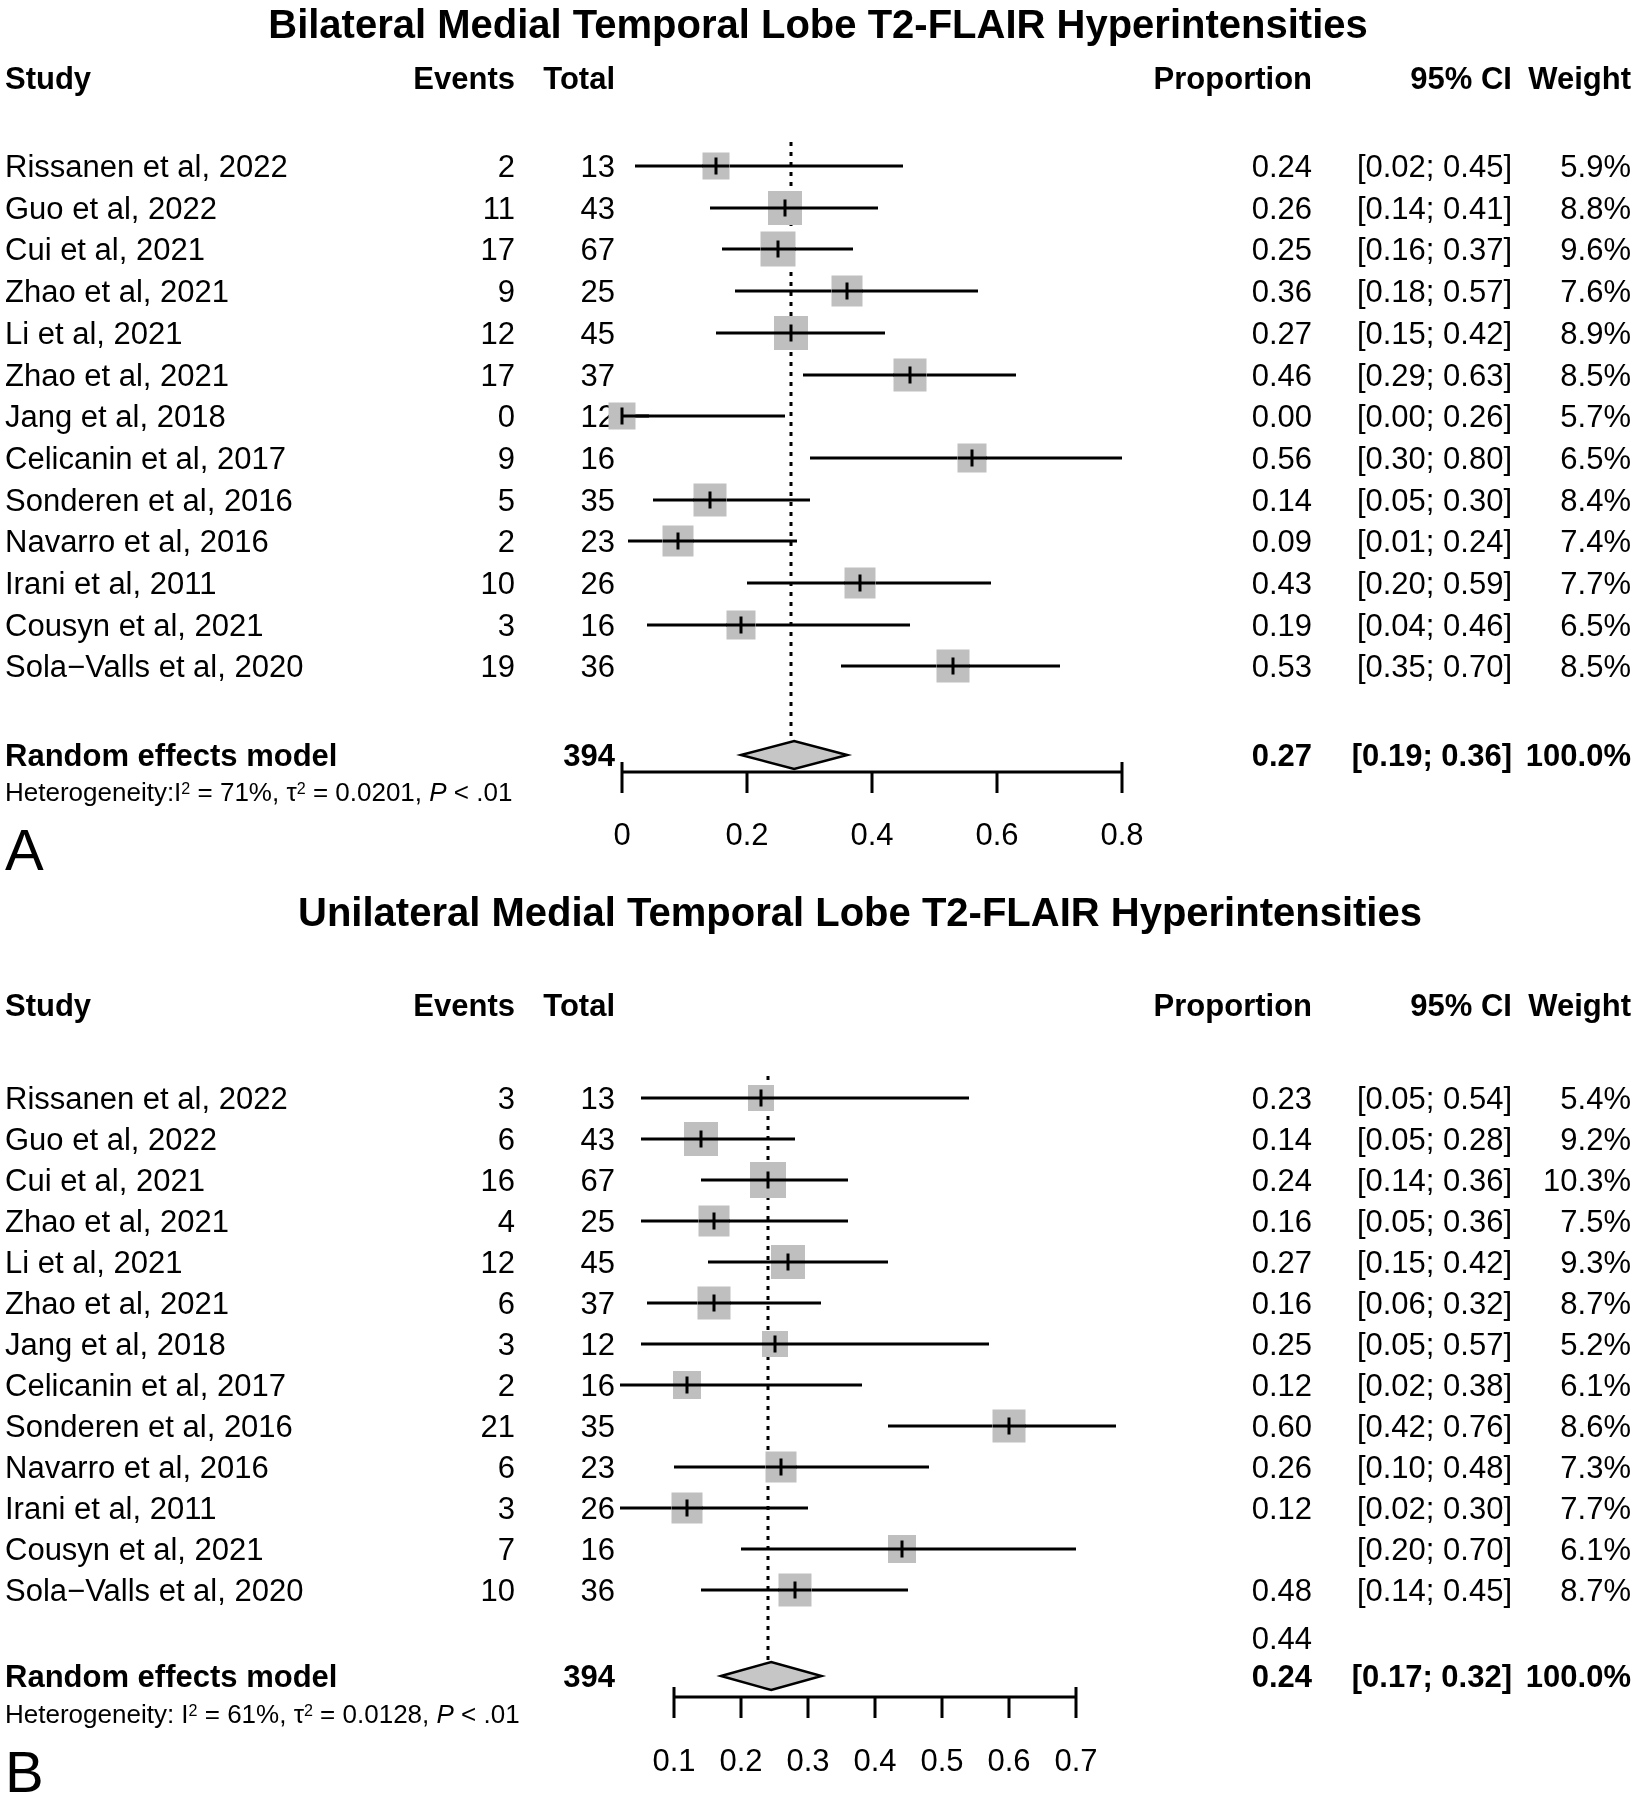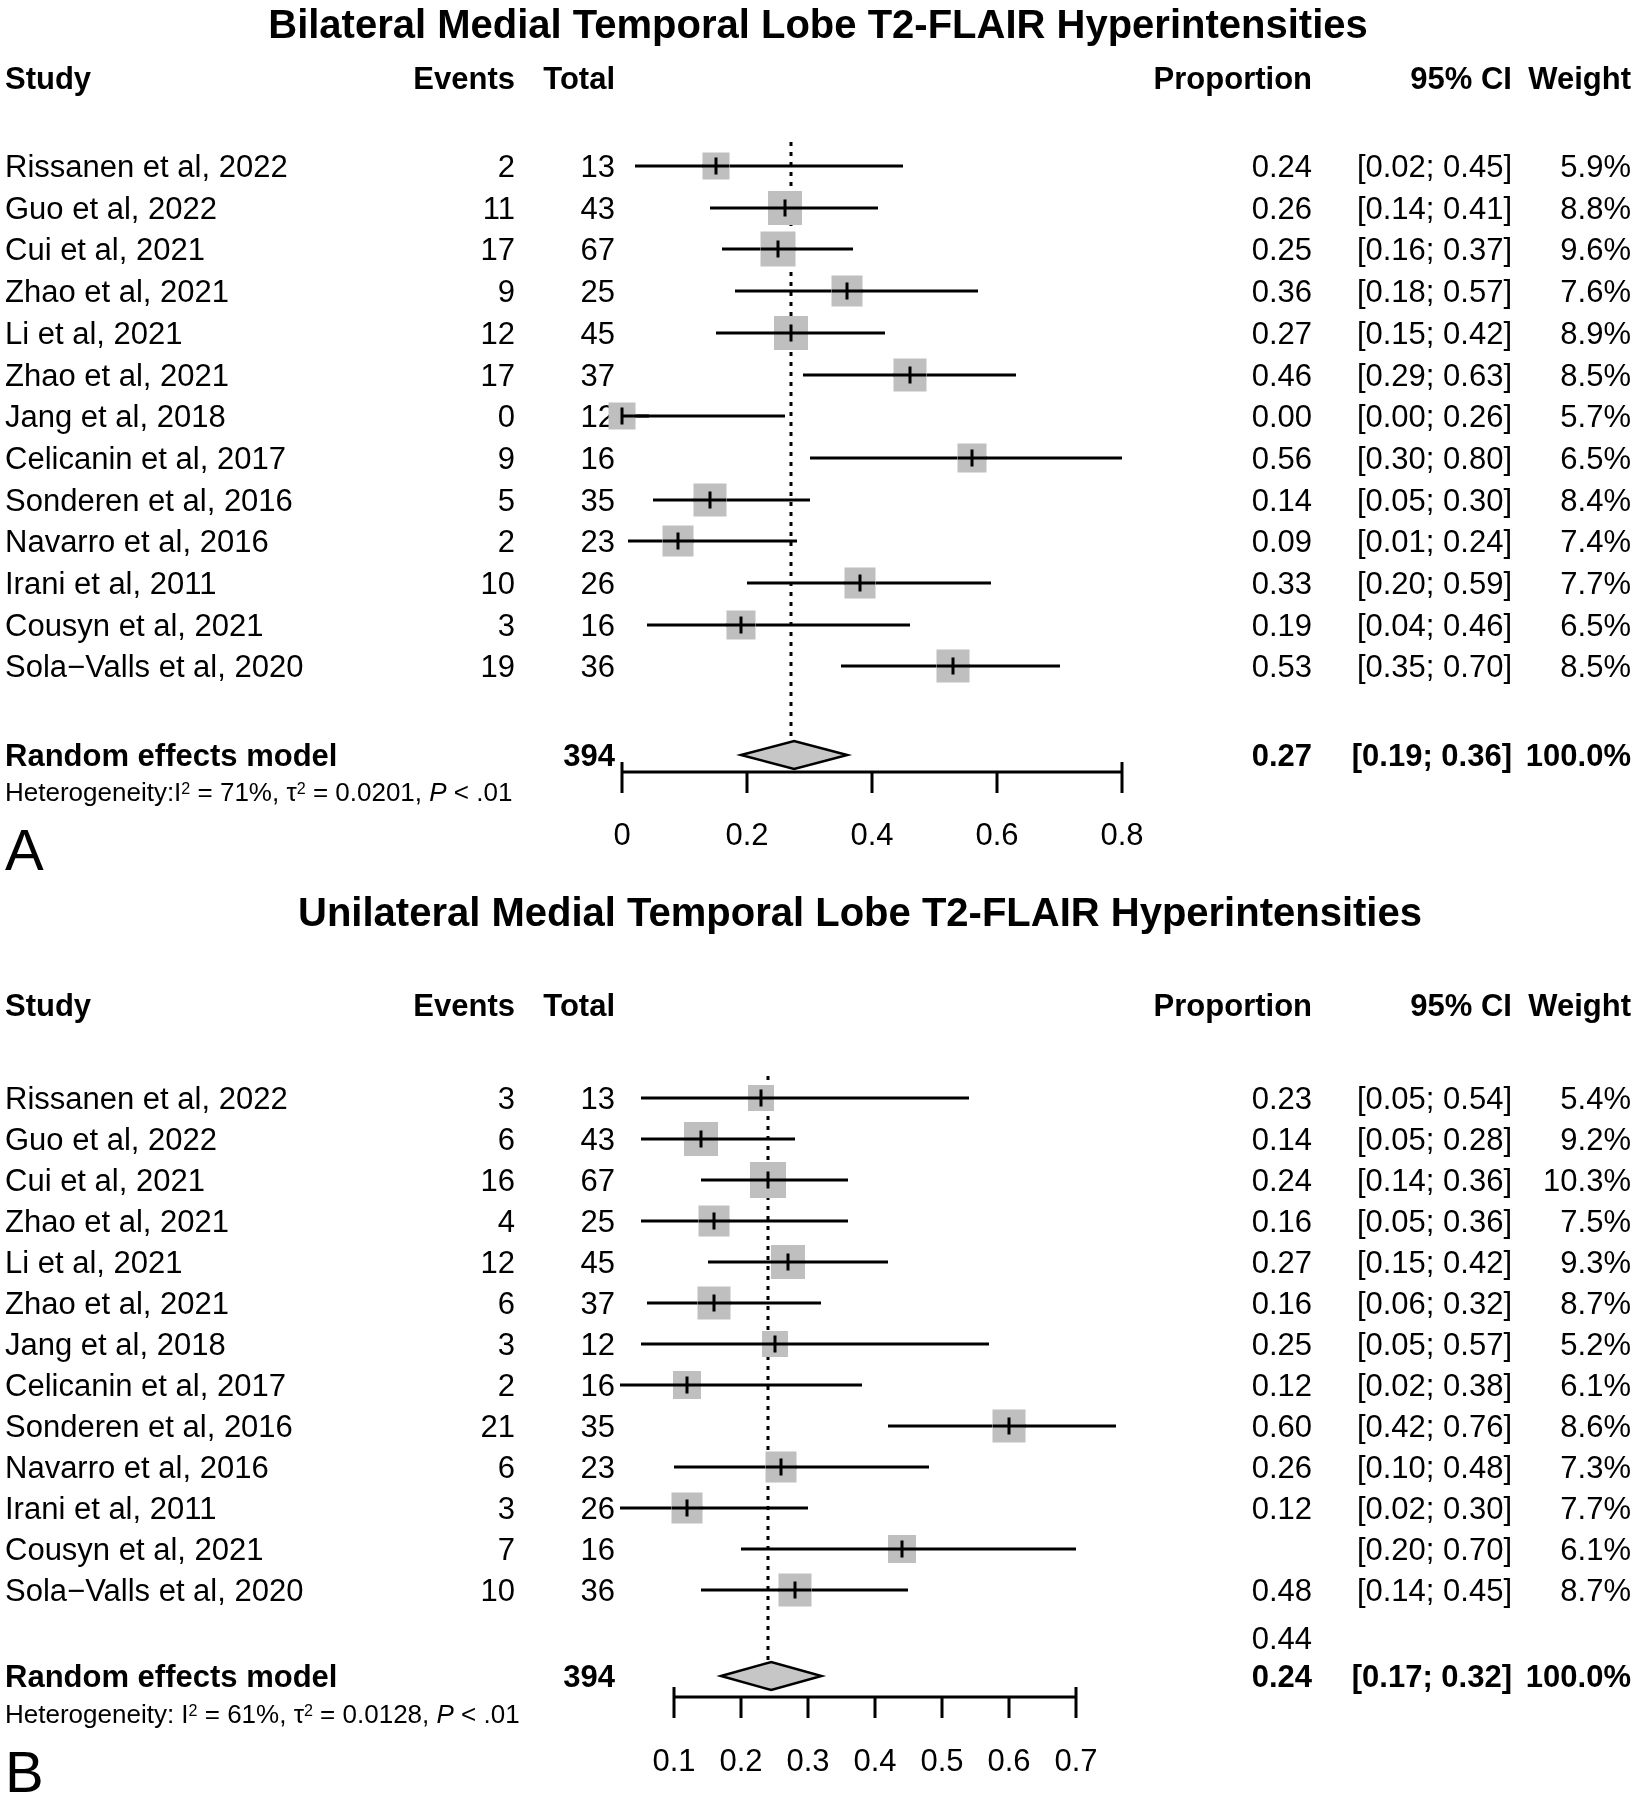--- a/index.html
+++ b/index.html
@@ -160,21 +160,21 @@
         <div class="abs rtxt body-size" style="left: 1631px; top: 541.3px;">7.4%</div>
         <div class="abs hline" style="left: 628.25px; top: 541.3px; width: 168.75px;"></div>
         <div class="abs estbox" style="left: 678.25px; top: 541.3px; width: 31px; height: 31px; background: rgb(191, 191, 191);"></div>
         <div class="abs hline" style="left: 662.75px; top: 541.3px; width: 31px;"></div>
         <div class="abs estmark" style="left: 678.25px; top: 541.3px;"></div>
       </div>
       <div class="abs " style="left: 0px; top: 0px;">
         <div class="abs txt body-size" style="left: 5px; top: 583px;">Irani et al, 2011</div>
         <div class="abs rtxt body-size" style="left: 515px; top: 583px;">10</div>
         <div class="abs rtxt body-size" style="left: 615px; top: 583px;">26</div>
-        <div class="abs rtxt body-size" style="left: 1312px; top: 583px;">0.33</div>
+        <div class="abs rtxt body-size" style="left: 1312px; top: 583px;">0.43</div>
         <div class="abs rtxt body-size" style="left: 1512px; top: 583px;">[0.20; 0.59]</div>
         <div class="abs rtxt body-size" style="left: 1631px; top: 583px;">7.7%</div>
         <div class="abs hline" style="left: 747px; top: 583px; width: 243.75px;"></div>
         <div class="abs estbox" style="left: 859.5px; top: 583px; width: 31px; height: 31px; background: rgb(191, 191, 191);"></div>
         <div class="abs hline" style="left: 844px; top: 583px; width: 31px;"></div>
         <div class="abs estmark" style="left: 859.5px; top: 583px;"></div>
       </div>
       <div class="abs " style="left: 0px; top: 0px;">
         <div class="abs txt body-size" style="left: 5px; top: 624.7px;">Cousyn et al, 2021</div>
         <div class="abs rtxt body-size" style="left: 515px; top: 624.7px;">3</div>

